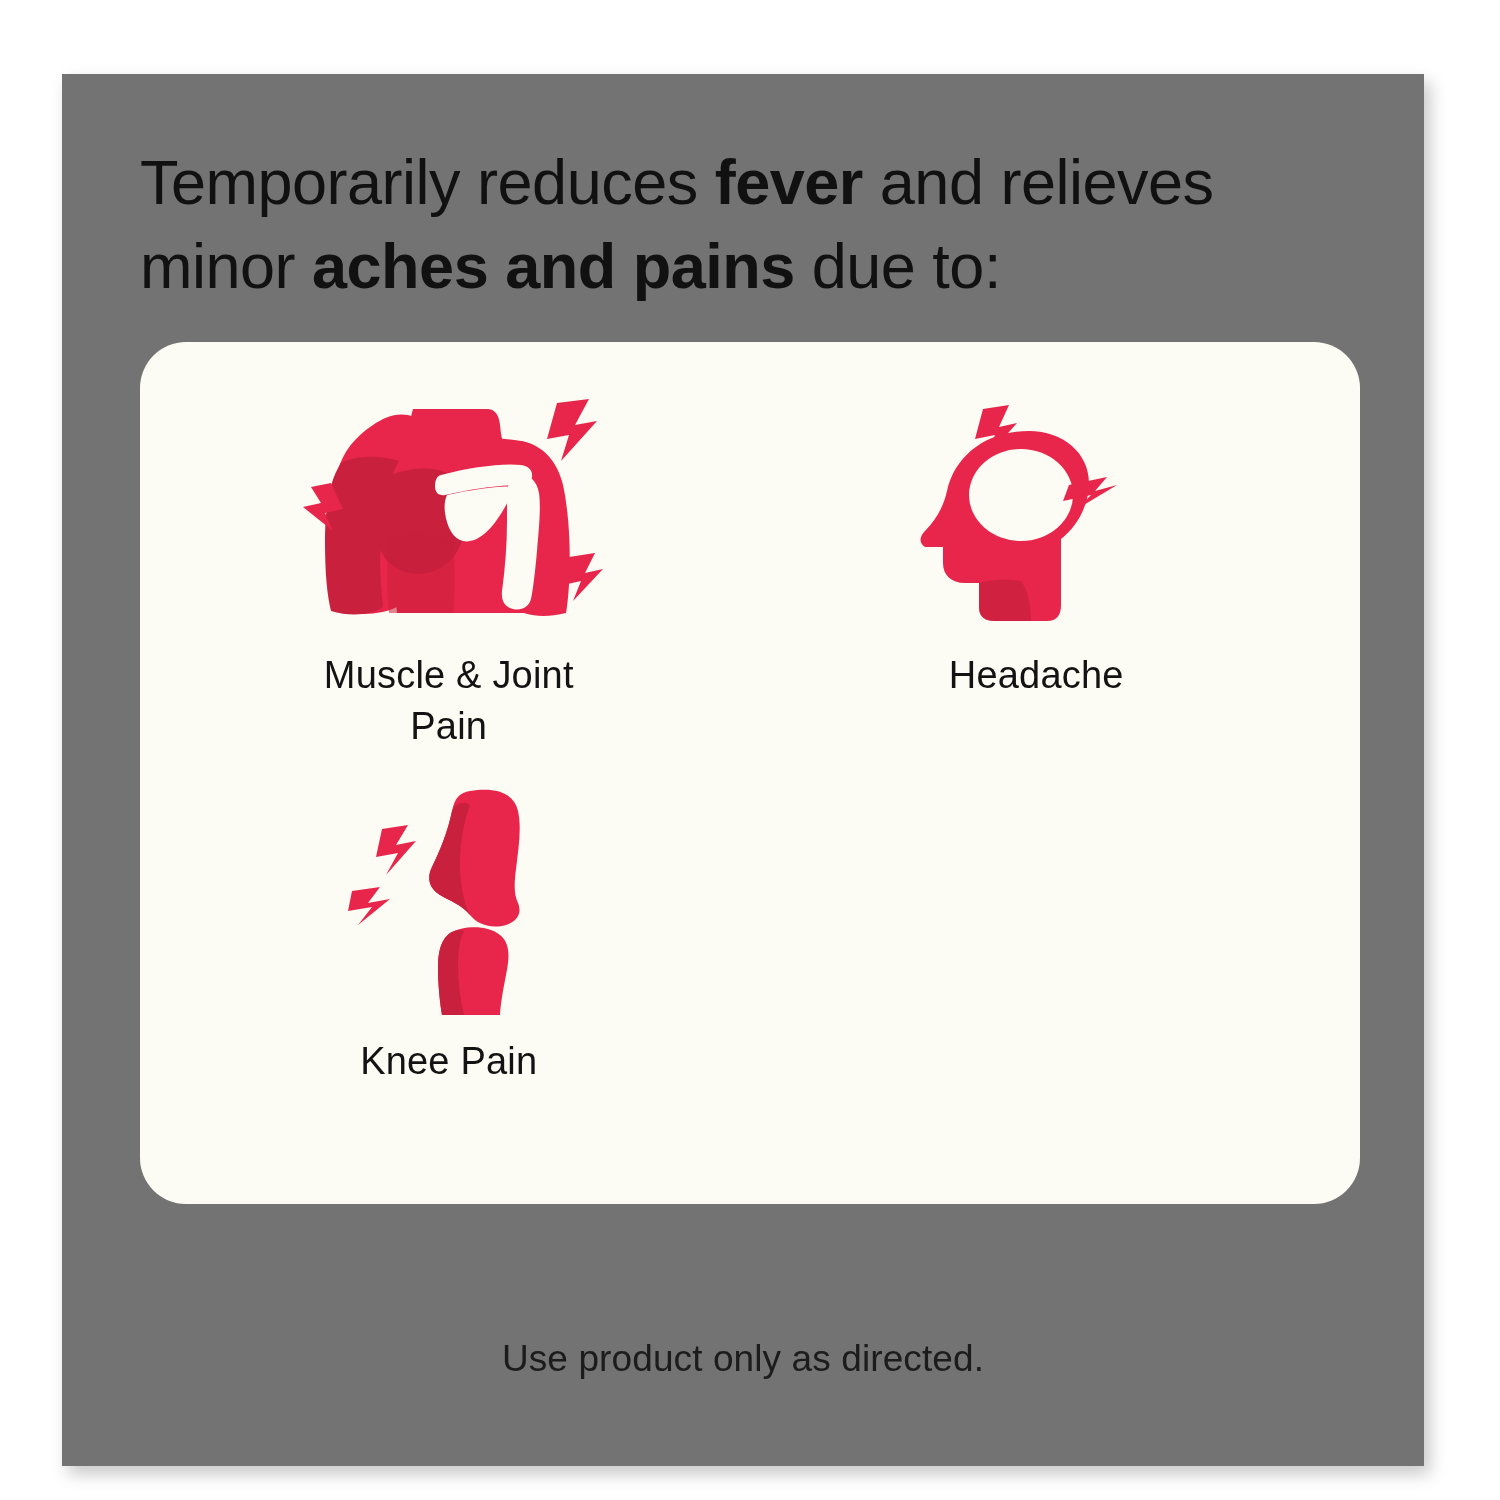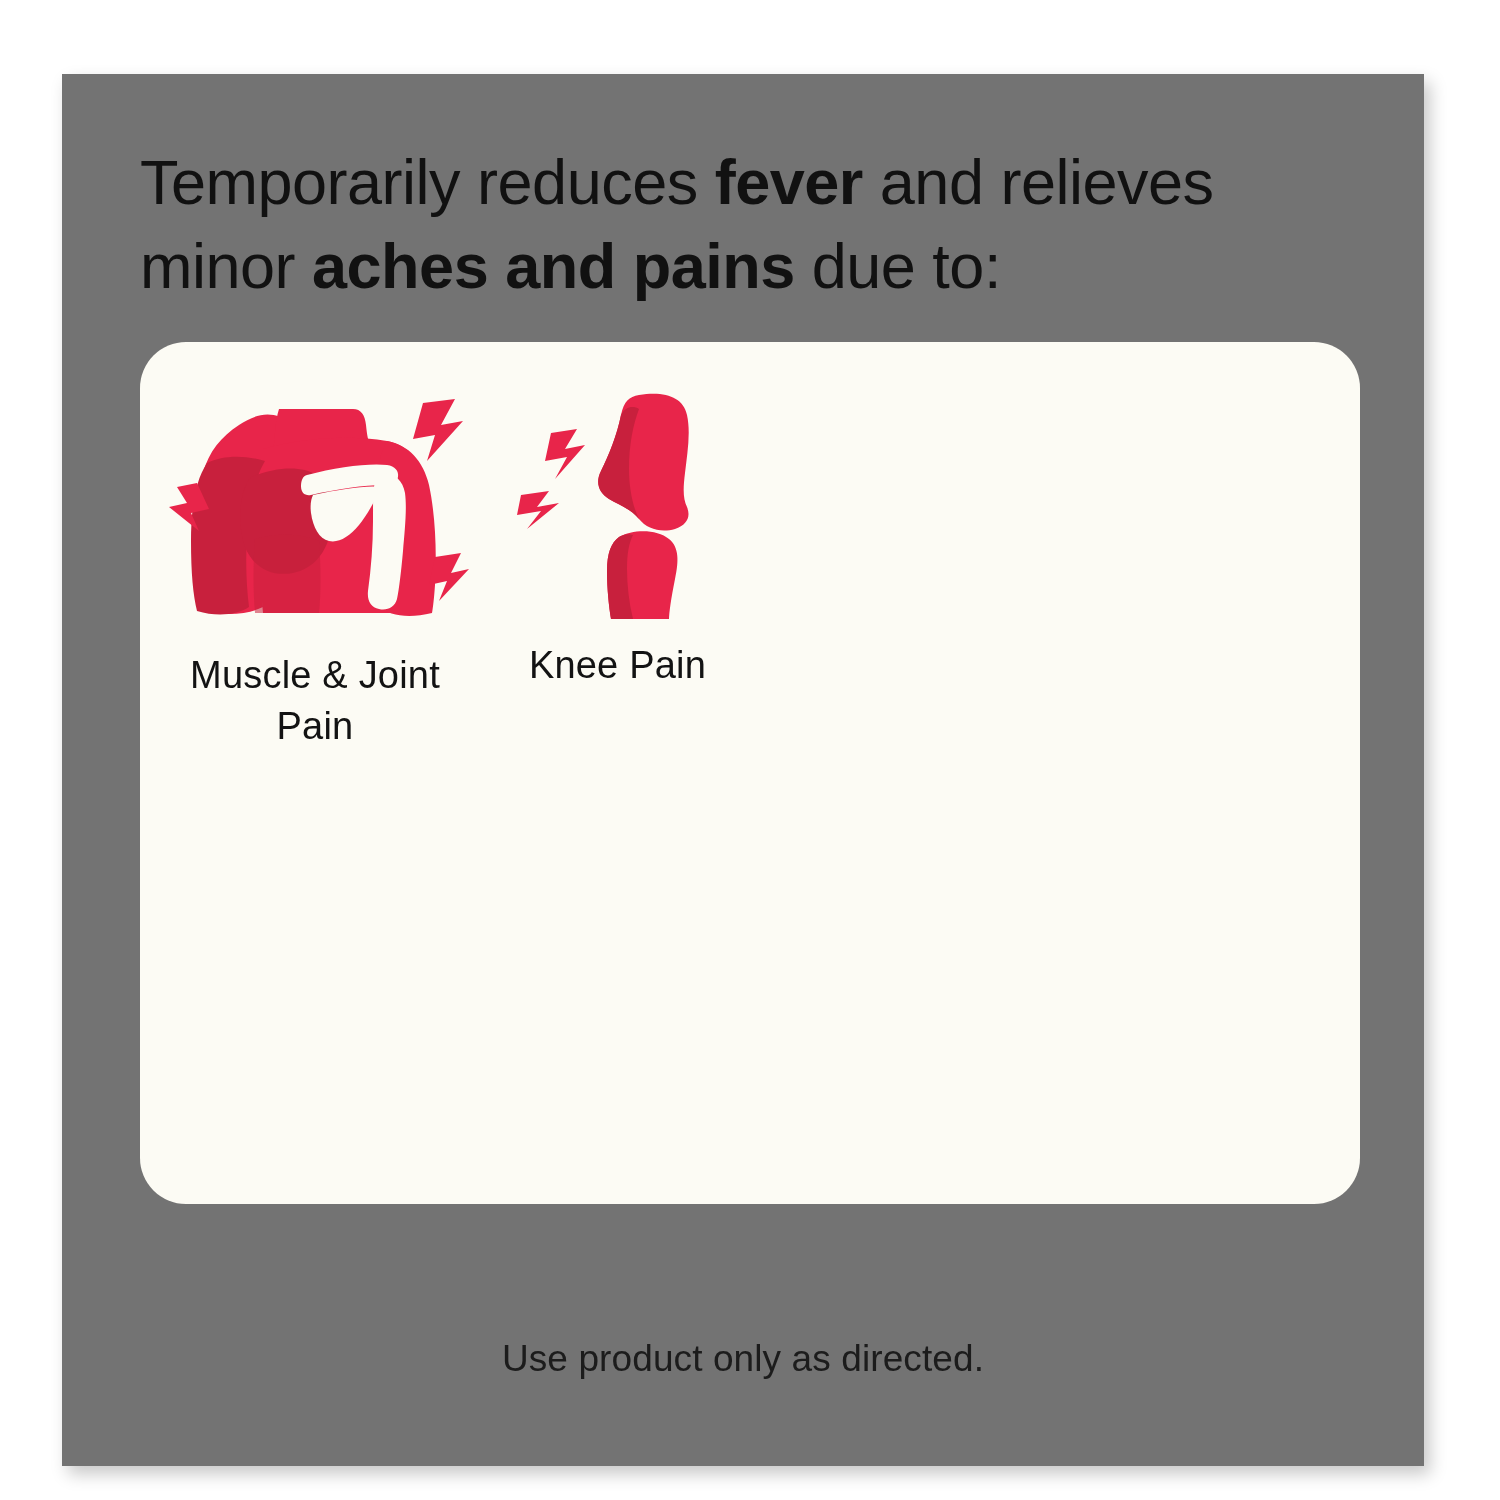--- a/index.html
+++ b/index.html
@@ -60,21 +60,21 @@
     border-radius: 46px;
   }
 
   .grid {
     position: absolute;
     left: 0;
     top: 0;
     width: 100%;
     height: 100%;
     display: grid;
-    grid-template-columns: 1fr 1fr 1fr 1fr;
+    grid-template-columns: 1fr 1fr;
     grid-template-rows: 1fr 1fr;
     box-sizing: border-box;
     padding: 42px 30px 28px 15px;
   }
 
   .cell {
     display: flex;
     flex-direction: column;
     align-items: center;
     justify-content: flex-start;
@@ -165,20 +165,37 @@
 
               <path fill="#e8254a" d="M280 168 L306 164 L296 184 L314 180 L284 212 L292 192 L274 196 Z"></path>
 
               <path fill="#e8254a" d="M42 94 L22 98 L32 114 L14 118 L44 142 L36 124 L54 120 Z"></path>
             </svg>
           </div>
           <div class="cell-label" style="white-space:pre-line;">Muscle &amp; Joint
 Pain</div>
         </div>
 
+        <div class="cell">
+          <div class="icon-wrap">
+            <svg width="250" height="240" viewBox="0 0 250 240" aria-hidden="true">
+
+              <path fill="#e8254a" d="M118 42 C76 42 44 66 36 102 C33 116 26 130 14 142 C8 148 8 154 14 158 L32 158 L32 174 C32 186 40 194 54 194 L68 194 L68 218 C68 228 74 232 84 232 L136 232 C146 232 150 226 150 216 L150 150 C168 136 178 114 178 94 C178 64 152 42 118 42 Z"></path>
+
+              <ellipse cx="110" cy="106" rx="52" ry="46" fill="#fcfbf4"></ellipse>
+
+              <path fill="#c8203d" d="M68 194 L68 218 C68 228 74 232 84 232 L120 232 C120 214 116 200 110 192 C98 190 80 190 68 194 Z" opacity="0.7"></path>
+
+              <path fill="#e8254a" d="M72 20 L98 16 L88 38 L106 34 L74 70 L84 46 L64 50 Z"></path>
+
+              <path fill="#e8254a" d="M158 96 L196 88 L184 102 L206 96 L166 120 L180 106 L152 112 Z"></path>
+            </svg>
+          </div>
+          <div class="cell-label">Headache</div>
+        </div>
 
 
         <div class="cell">
           <div class="icon-wrap row2">
             <svg width="250" height="230" viewBox="0 0 250 230" aria-hidden="true">
 
               <path fill="#e8254a" d="M146 6 C172 2 190 8 194 26 C198 44 194 66 192 84 C190 100 190 110 194 118 C198 128 194 136 182 140 C168 144 154 140 146 130 C138 120 126 116 116 110 C106 104 102 94 108 82 C116 66 124 46 128 26 C131 12 136 8 146 6 Z"></path>
 
               <path fill="#c8203d" d="M128 26 C124 46 116 66 108 82 C102 94 106 104 116 110 C126 116 138 120 146 130 C140 118 136 100 136 80 C136 56 140 36 146 20 C140 16 132 18 128 26 Z"></path>
 

